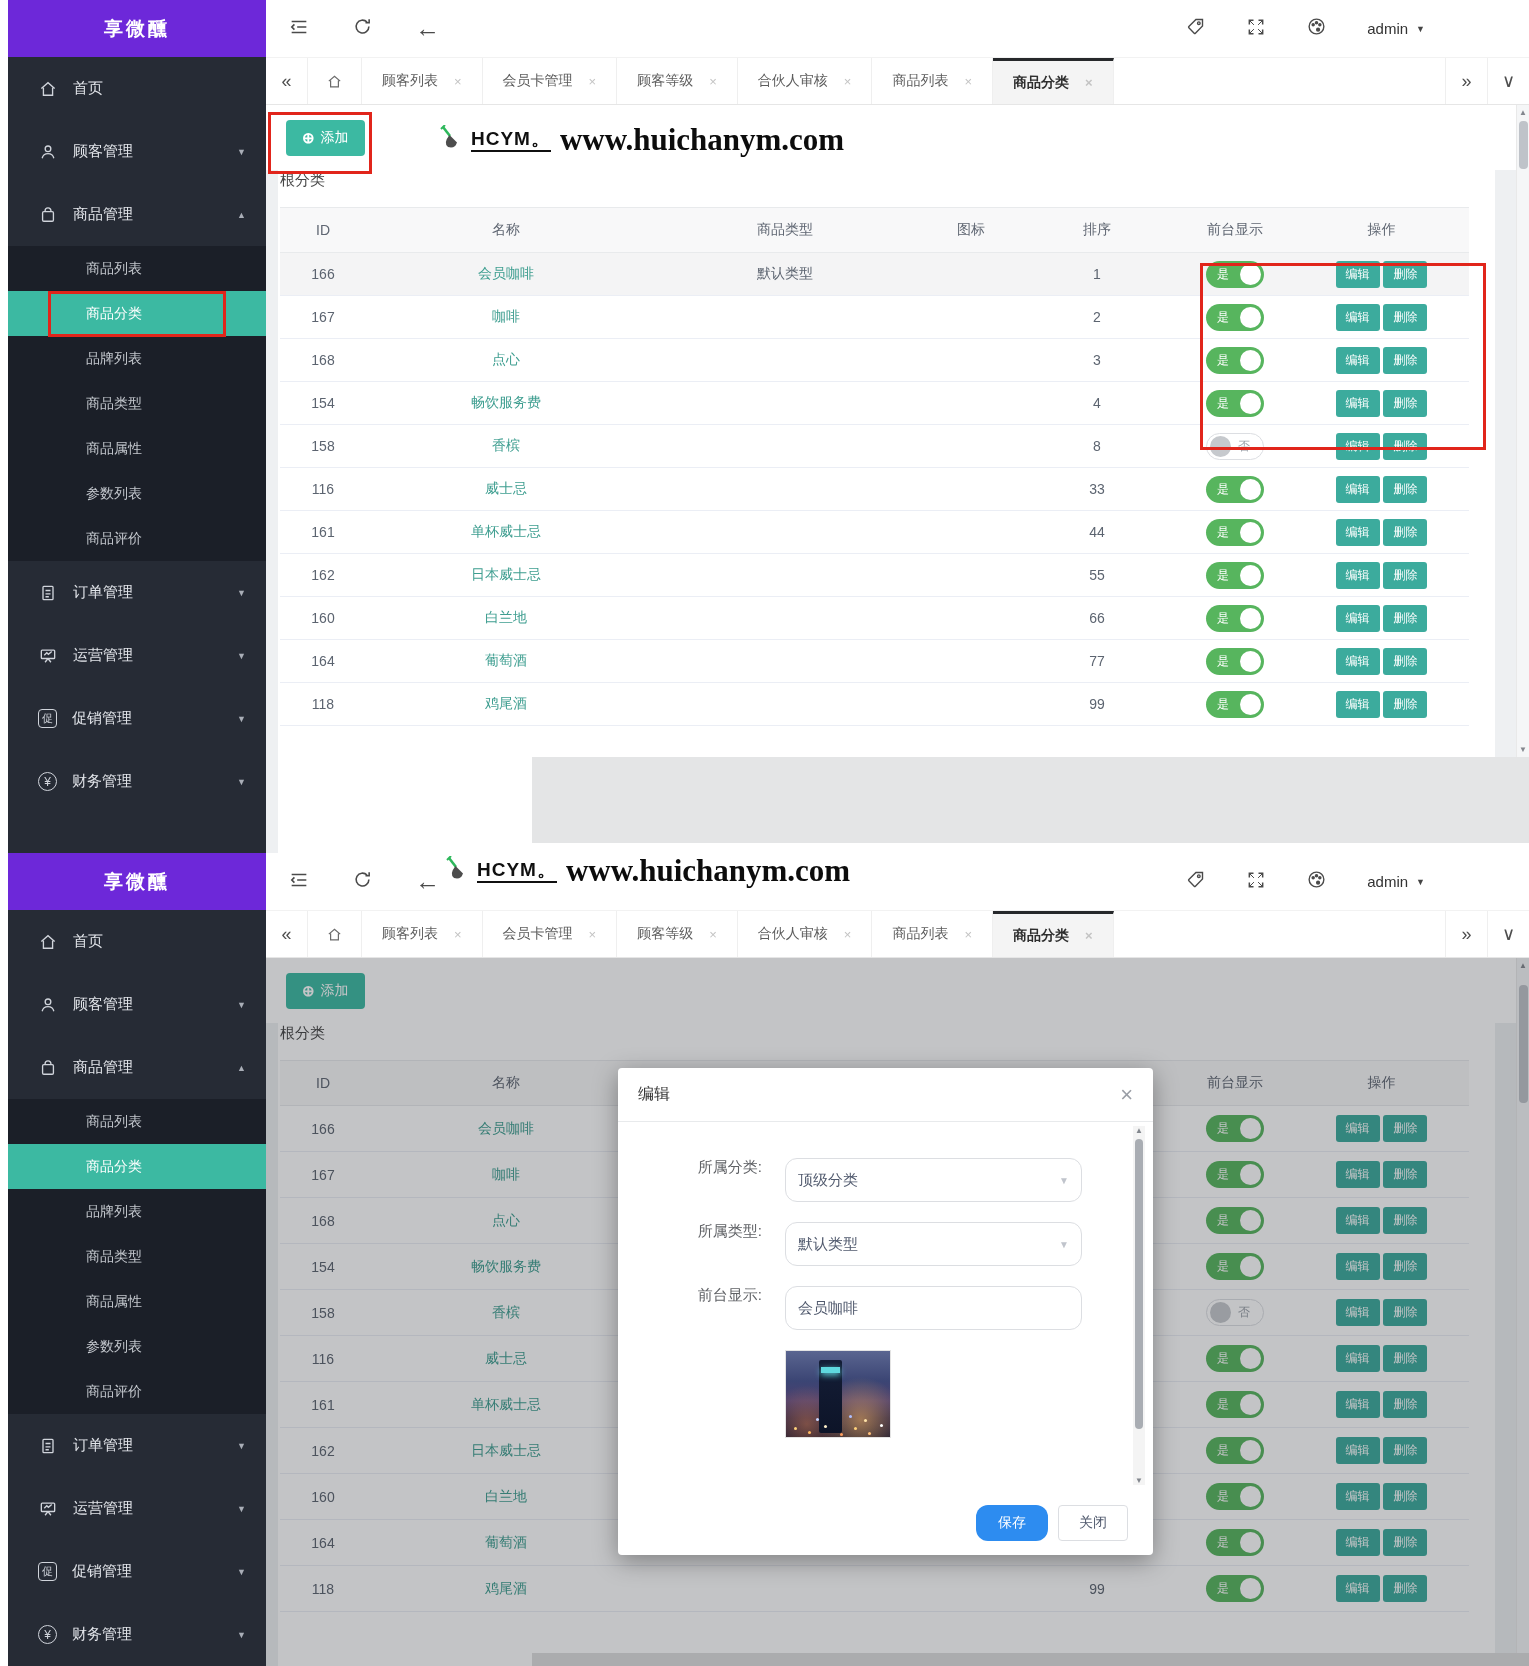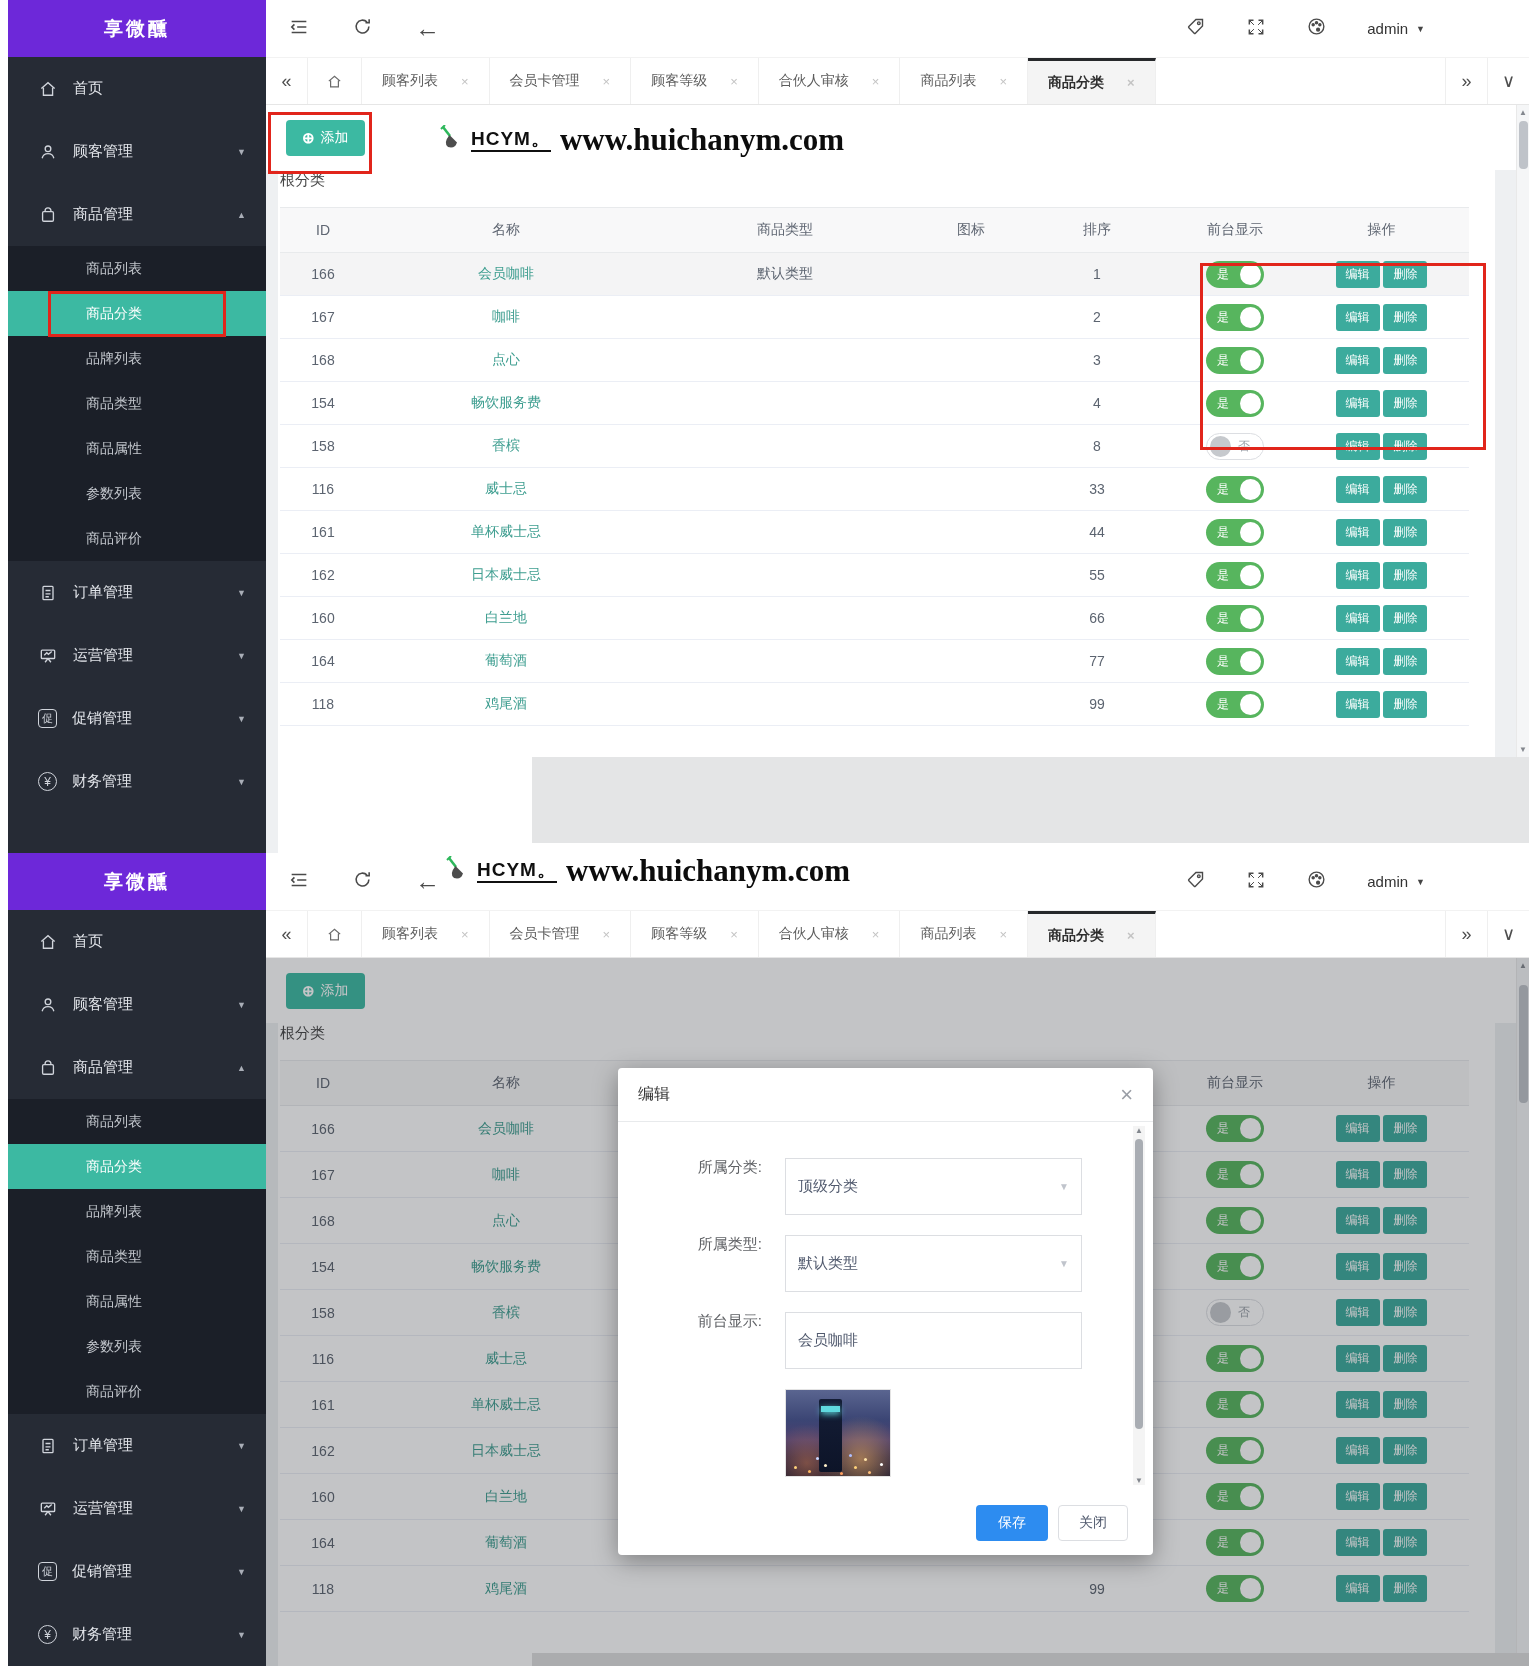--- a/index.html
+++ b/index.html
@@ -25,21 +25,21 @@
 .hdr-left{position:absolute;left:22px;top:0;height:57px;display:flex;align-items:center;gap:42px}
 .hdr-right{position:absolute;right:104px;top:0;height:57px;display:flex;align-items:center;gap:40px}
 .hicon{cursor:pointer;color:#444}
 .back-glyph{font-size:25px;color:#4a4a4a;line-height:1}
 .admin{display:flex;align-items:center;gap:8px;font-size:15px;color:#333;cursor:pointer}
 .caret{font-size:9px;color:#444}
 
 .tabsbar{position:absolute;top:57px;left:0;right:0;height:48px;background:#fff;border-top:1px solid #f2f2f2;border-bottom:1px solid #e6e6e6;display:flex;align-items:stretch;z-index:2}
 .tnav{width:42px;display:flex;align-items:center;justify-content:center;font-size:18px;color:#4e4e4e;border-right:1px solid #efefef;cursor:pointer}
 .tab-home{width:54px;display:flex;align-items:center;justify-content:center;border-right:1px solid #efefef;cursor:pointer}
-.tab{display:flex;align-items:center;padding:0 20px;font-size:14px;color:#5c5c5c;border-right:1px solid #efefef;gap:23px;cursor:pointer}
+.tab{display:flex;align-items:center;padding:0 20px;font-size:14px;color:#5c5c5c;border-right:1px solid #efefef;gap:16px;cursor:pointer}
 .tab .x{color:#c3c3c3;font-size:13px}
 .tab.active{background:#f4f4f4;color:#2e2e2e;border-top:3px solid #26282b;font-weight:bold}
 .tabs-right{margin-left:auto;display:flex}
 .tabs-right .tnav{border-right:none;border-left:1px solid #efefef}
 
 .content{position:absolute;top:105px;left:0;right:0;bottom:0;background:#eef0f2}
 .addrow{position:absolute;top:0;left:0;right:0;height:65px;background:#fff}
 .btn-add{position:absolute;left:20px;top:15px;height:36px;padding:0 16px;background:#3cb9a2;color:#fff;border:none;border-radius:4px;font-size:14px;display:flex;align-items:center;gap:6px;cursor:pointer}
 .btn-add .plus{font-size:15px;font-weight:bold}
 .card{position:absolute;top:61px;left:12px;right:34px;height:900px;background:#fff;padding:2px}
@@ -72,32 +72,32 @@
 .strip{position:absolute;left:266px;right:0;z-index:5}
 
 .overlay{position:absolute;left:266px;right:0;top:105px;bottom:0;background:rgba(35,38,43,.27);z-index:8}
 .modal{position:absolute;left:618px;top:215px;width:535px;height:487px;background:#fff;border-radius:4px;box-shadow:0 6px 24px rgba(0,0,0,.35);z-index:10}
 .m-hdr{height:54px;border-bottom:1px solid #e8eaec;display:flex;align-items:center;padding:0 20px;font-size:16px;color:#333}
 .m-x{margin-left:auto;font-size:22px;color:#9a9ea6;cursor:pointer;line-height:1}
 .m-body{position:relative;padding-top:36px}
 .m-row{display:flex;align-items:flex-start;margin-bottom:20px}
 .m-row.tight{margin-bottom:0}
 .m-label{width:144px;text-align:right;color:#606266;font-size:15px;flex:none}
-.m-ctl{margin-left:23px;width:297px;height:57px;border:1px solid #dcdee2;border-radius:0;display:flex;align-items:center;padding:0 12px;font-size:15px;color:#515a6e;background:#fff;cursor:pointer}
+.m-ctl{margin-left:23px;width:297px;height:44px;border:1px solid #dcdee2;border-radius:12px;display:flex;align-items:center;padding:0 12px;font-size:15px;color:#515a6e;background:#fff;cursor:pointer}
 .m-ctl .dd{margin-left:auto;color:#c0c4cc;font-size:10px}
 .btn-upload{margin-left:23px;width:106px;height:44px;background:#3cb9a2;color:#fff;border:none;border-radius:4px;font-size:15px;cursor:pointer}
 .thumb{position:relative;margin:12px 0 0 167px;width:106px;height:88px;overflow:hidden;border:1px solid #e3e3e3;background:
  radial-gradient(circle at 72% 80%,rgba(255,186,96,.55),rgba(255,186,96,0) 42%),
  radial-gradient(circle at 20% 85%,rgba(255,150,80,.4),rgba(255,150,80,0) 35%),
  linear-gradient(180deg,#5a6590 0%,#3b4574 35%,#4c3f6e 58%,#2c2547 78%,#191731 100%)}
 .thumb .bldg{position:absolute;left:32%;top:10%;width:22%;height:85%;background:linear-gradient(180deg,#141d36,#0d1428);border-radius:2px}
 .thumb .bldg:before{content:"";position:absolute;left:8%;top:10%;width:84%;height:9%;background:#5fd9df;box-shadow:0 2px 6px #5fd9df}
 .thumb .lights{position:absolute;left:8%;bottom:8%;width:3px;height:3px;border-radius:50%;background:#ffd27a;box-shadow:14px 4px 0 #ffb861,30px -2px 0 #fff0c9,46px 6px 0 #ff9e5e,60px 0 0 #ffd27a,74px 5px 0 #ffc07a,86px -3px 0 #fff,22px -9px 0 #c9d6ff,55px -12px 0 #aebfff,70px -8px 0 #ffe2a8}
 .m-foot{position:absolute;right:25px;bottom:14px;display:flex;gap:10px}
-.btn-save{width:72px;height:36px;background:#2d8cf0;color:#fff;border:none;border-radius:4px;font-size:14px;cursor:pointer}
+.btn-save{width:72px;height:36px;background:#2d8cf0;color:#fff;border:none;border-radius:12px;font-size:14px;cursor:pointer}
 .btn-close{width:70px;height:36px;background:#fff;color:#515a6e;border:1px solid #dcdee2;border-radius:4px;font-size:14px;cursor:pointer}
 .m-sbar{position:absolute;right:8px;top:58px;bottom:70px;width:12px;background:#f4f4f4;z-index:11}
 .m-sbar .sb-thumb{left:2px;width:8px;background:#a9adb3}
 </style>
 </head>
 <body>
 
 <div class="shot" id="shot1">
 
   <div class="side">

